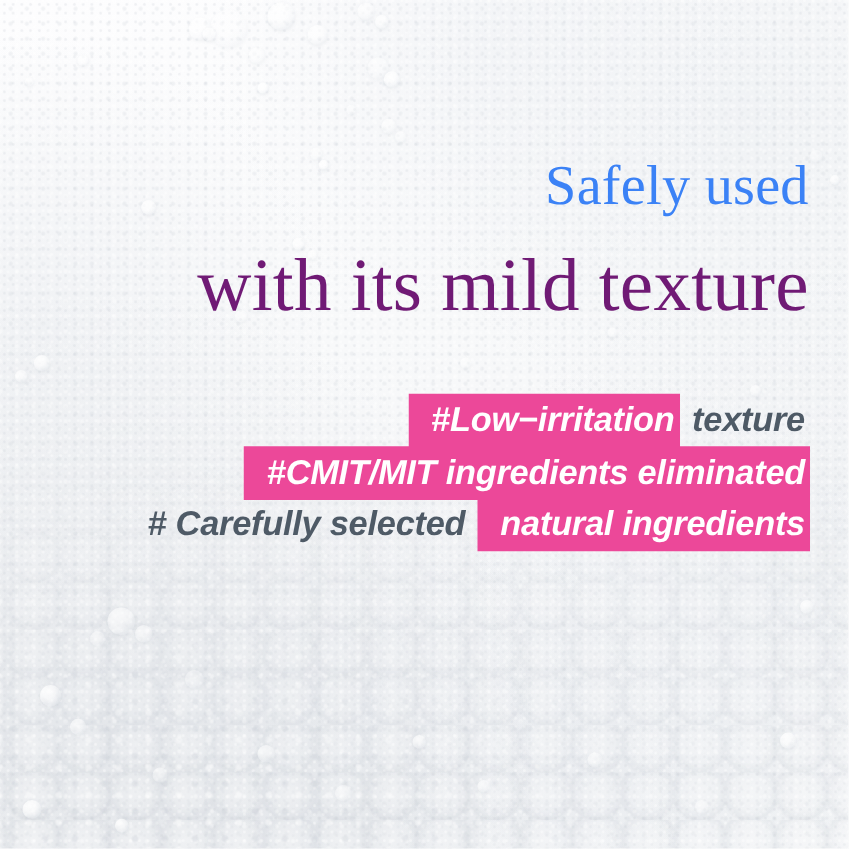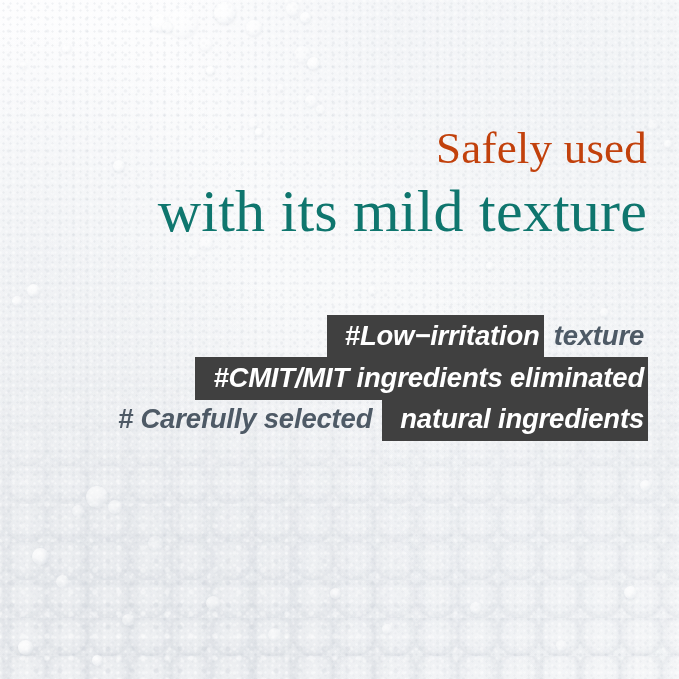--- a/index.html
+++ b/index.html
@@ -105,28 +105,28 @@
     right: 32px;
     top: 126px;
     text-align: right;
     font-family: "Liberation Serif", "DejaVu Serif", serif;
     line-height: 1;
     white-space: nowrap;
   }
   #headline-line1 {
     display: block;
     font-size: 45px;
-    color: #c2410c;
+    color: #3b82f6;
     letter-spacing: 0.2px;
   }
   #headline-line2 {
     display: block;
-    margin-top: 10px;
+    margin-top: 27px;
     font-size: 60px;
-    color: #0f766e;
+    color: #701a75;
     letter-spacing: 0.2px;
   }
 
   
   #bullets {
     position: absolute;
     right: 31px;
     top: 322px;
     text-align: right;
     white-space: nowrap;
@@ -145,21 +145,21 @@
 
   .seg {
     display: inline;
     padding: 5px 4px 7px 4px;
   }
   .seg-plain {
     color: #4e5a66;
   }
   .seg-mark {
     color: #ffffff;
-    background-color: #404040;
+    background-color: #ec4899;
     padding-left: 18px;
   }
   .gap {
     display: inline-block;
     width: 6px;
   }
 </style>
 </head>
 <body>
 

